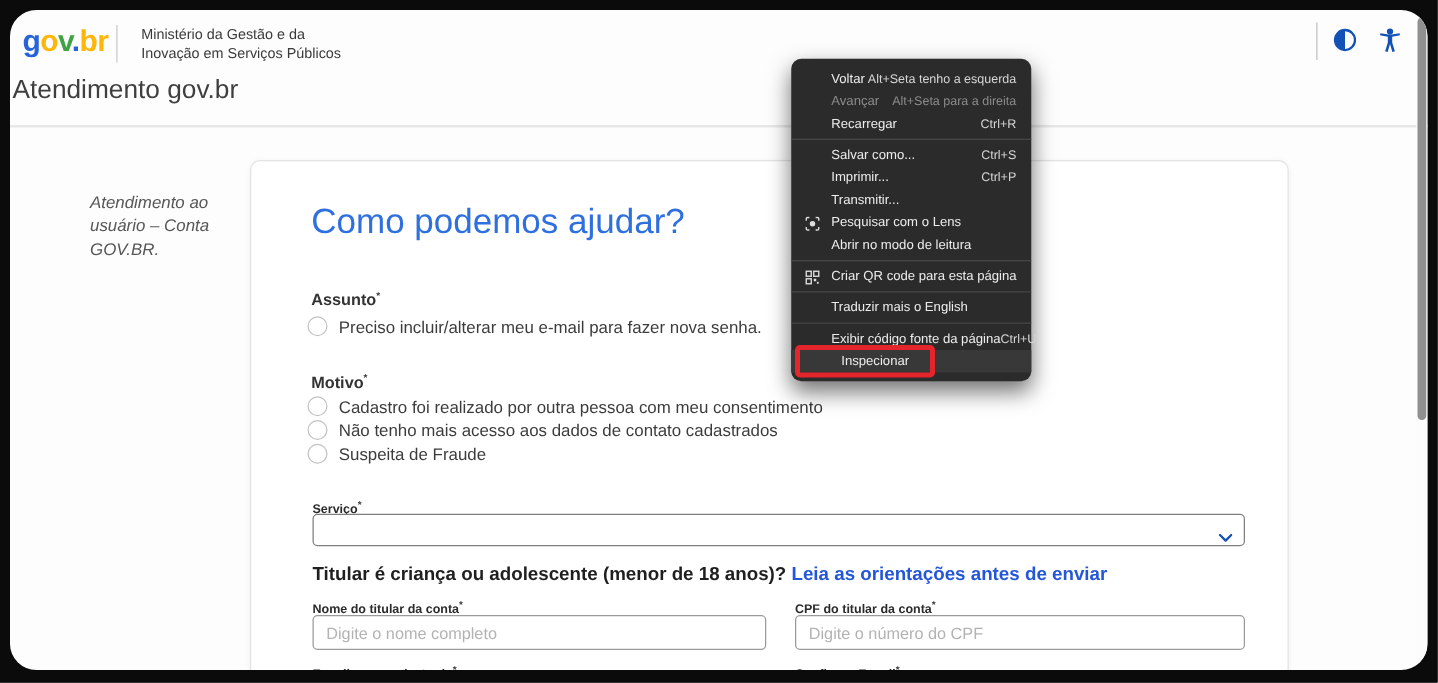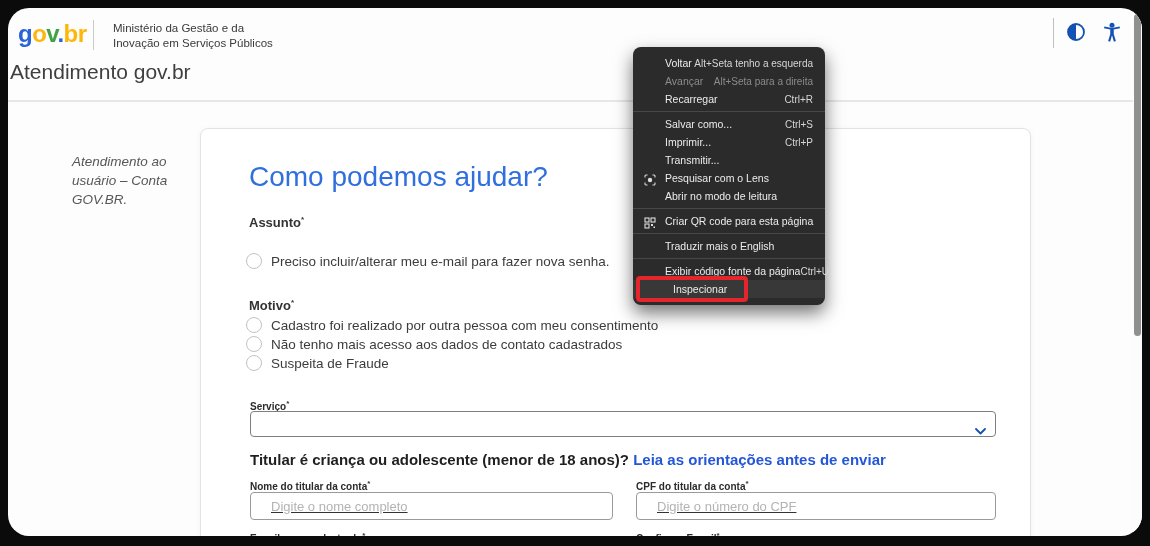--- a/index.html
+++ b/index.html
@@ -38,21 +38,21 @@
   .radio-row { position:absolute; left:45px; display:flex; align-items:center; gap:9px; cursor:pointer; }
   .radio-circle { width:16px; height:16px; border:1.5px solid #c2c2c2; border-radius:50%; background:#fff; flex:0 0 auto; }
   .radio-label { font-size:13.5px; color:#3c3c3c; white-space:nowrap; }
   .small-label { position:absolute; font-size:10px; font-weight:600; color:#2b2b2b; }
   .select-box { position:absolute; left:49px; top:282px; width:746px; height:26px;
                 border:1px solid #7f7f7f; border-radius:4px; background:#fff; cursor:pointer; }
   .select-chevron { position:absolute; right:9px; top:9px; }
   .titular-line { position:absolute; left:49px; top:322px; font-size:15px; font-weight:bold; color:#1f1f1f; white-space:nowrap; }
   .titular-link { font-weight:bold; cursor:pointer; text-decoration:none; }
   .text-input { position:absolute; top:363px; height:28px; border:1px solid #9a9a9a; border-radius:4px;
-                background:#fff; font-family:"Liberation Sans",sans-serif; font-size:13px; color:#333; padding:0 20px;text-decoration:underline; }
+                background:#fff; font-family:"Liberation Sans",sans-serif; font-size:13px; color:#333; padding:0 10px; }
   .text-input::placeholder { color:#b3b3b3; opacity:1; }
   
   .scrollbar-track { position:absolute; right:0; top:0; width:9px; height:528px; background:#fcfcfc; }
   .scrollbar-thumb { position:absolute; left:1px; top:6px; width:7px; height:322px; background:#909090; border-radius:4px; }
   
   .ctx-menu {
     position:absolute; left:590px; top:39px; width:192px;
     background:#2b2b2b; border-radius:8px; padding:7px 0;
     box-shadow:0 8px 18px rgba(0,0,0,0.55), 0 0 0 1px rgba(255,255,255,0.04);
     z-index:50;
@@ -103,21 +103,21 @@
 
     <div class="side-note">
       <div>Atendimento ao</div>
       <div>usuário – Conta</div>
       <div>GOV.BR.</div>
     </div>
 
     <div class="card">
       <div class="card-heading" style="color: rgb(47, 111, 222);">Como podemos ajudar?</div>
 
-      <div class="group-label" style="top:86px;"><span>Assunto</span><sup>*</sup></div>
+      <div class="group-label" style="top:103px;"><span>Assunto</span><sup>*</sup></div>
       <div class="radio-row" style="top:124px;">
         <span class="radio-circle"></span>
         <span class="radio-label">Preciso incluir/alterar meu e-mail para fazer nova senha.</span>
       </div>
 
       <div class="group-label" style="top:169px;"><span>Motivo</span><sup>*</sup></div>
       <div class="radio-row" style="top:188px;">
         <span class="radio-circle"></span>
         <span class="radio-label">Cadastro foi realizado por outra pessoa com meu consentimento</span>
       </div>

